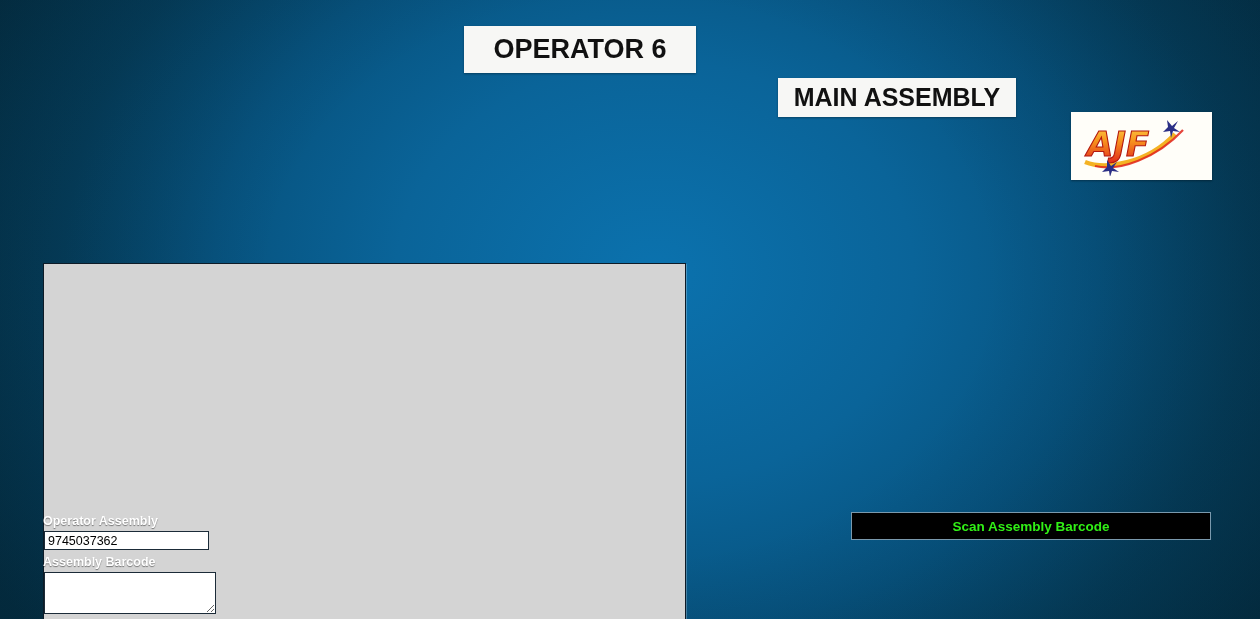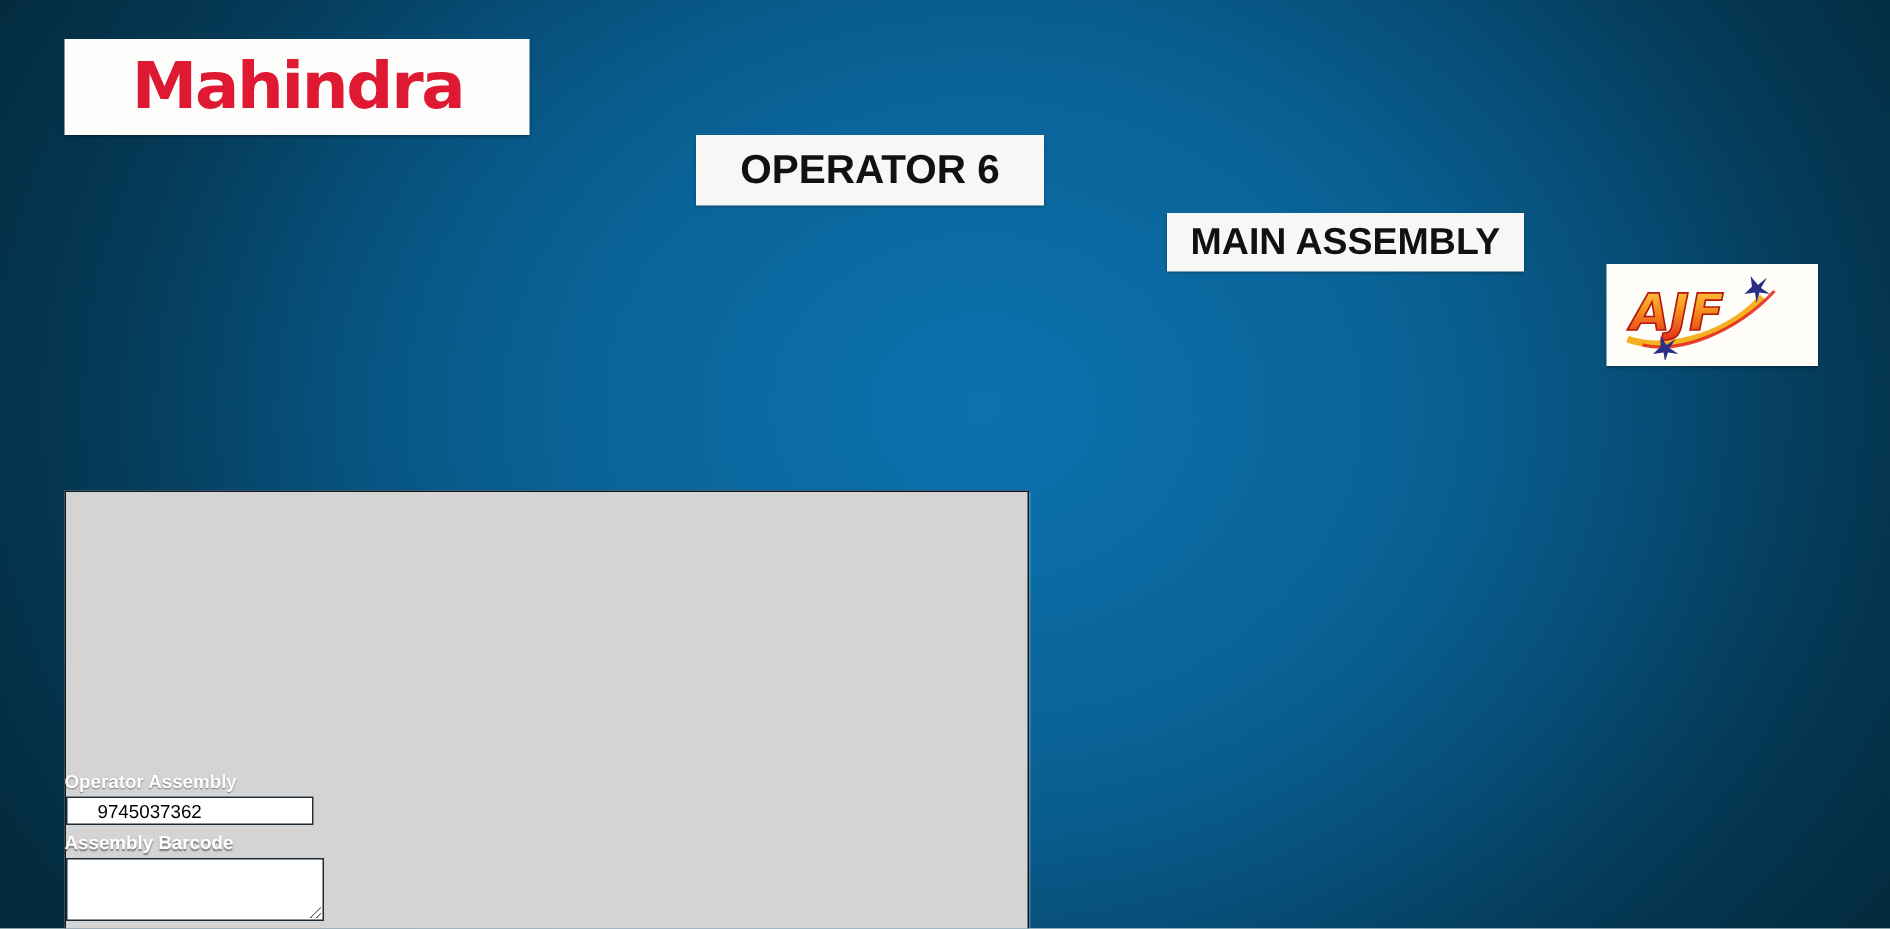--- a/index.html
+++ b/index.html
@@ -103,21 +103,21 @@
   #operator-barcode-input {
     position: absolute;
     left: 44px; top: 531px;
     width: 165px; height: 19px;
     box-sizing: border-box;
     background: #ffffff;
     border: 1px solid #1b2b38;
     color: #000;
     font-size: 12.5px;
     font-family: "Liberation Sans", sans-serif;
-    padding: 0 20px;
+    padding: 0 3px;
     line-height: 17px;
   }
   #lbl-assembly-barcode { position: absolute; left: 43px; top: 555px; }
   #assembly-barcode-input {
     position: absolute;
     left: 44px; top: 572px;
     width: 172px; height: 42px;
     box-sizing: border-box;
     background: #ffffff;
     border: 1px solid #1b2b38;
@@ -141,23 +141,20 @@
     color: #31f016;
     font-size: 13.5px;
     font-weight: bold;
   }
 </style>
 </head>
 <body>
 
 <div id="app">
 
-  <div class="logo-mahindra">
-    <span class="word">Mahindra</span>
-  </div>
 
   <div class="title-box" id="operator-title">
     <span>OPERATOR 6</span>
   </div>
 
   <div class="title-box" id="assembly-title">
     <span>MAIN ASSEMBLY</span>
   </div>
 
   <div class="logo-ajf">
@@ -180,14 +177,17 @@
   </div>
 
   <div class="display-panel" id="camera-panel"></div>
 
   <div class="field-label" id="lbl-operator-barcode">Operator Assembly</div>
   <input id="operator-barcode-input" type="text" value="9745037362" style="">
 
   <div class="field-label" id="lbl-assembly-barcode">Assembly Barcode</div>
   <textarea id="assembly-barcode-input" style=""></textarea>
 
+  <div id="status-bar">
+    <span id="status-text">Scan Assembly Barcode</span>
+  </div>
 
 </div>
 
 </body></html>

